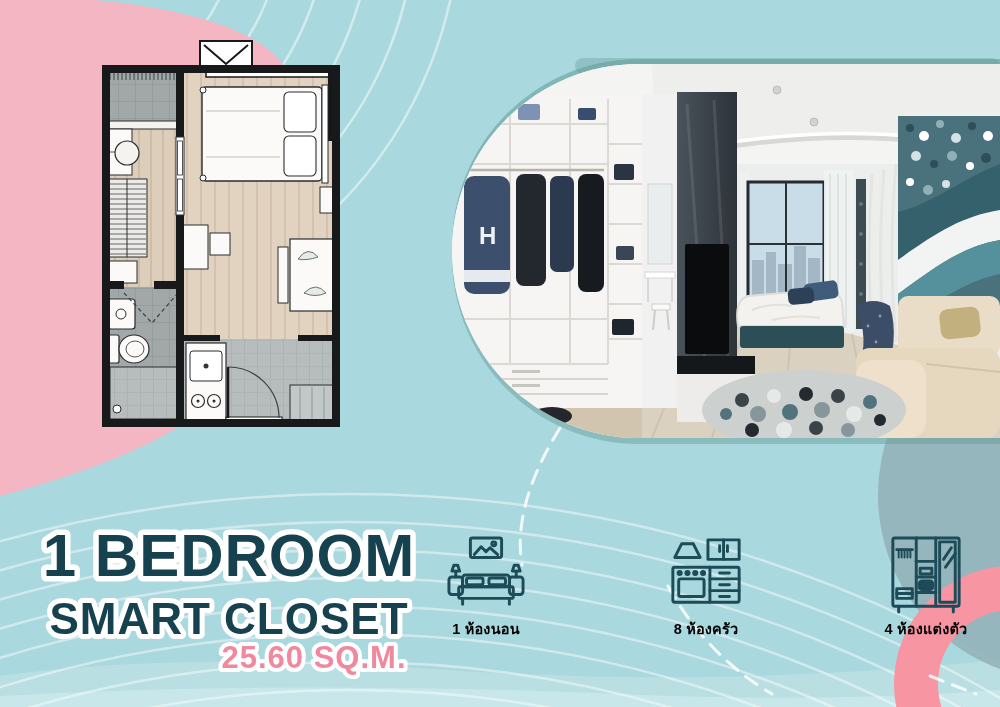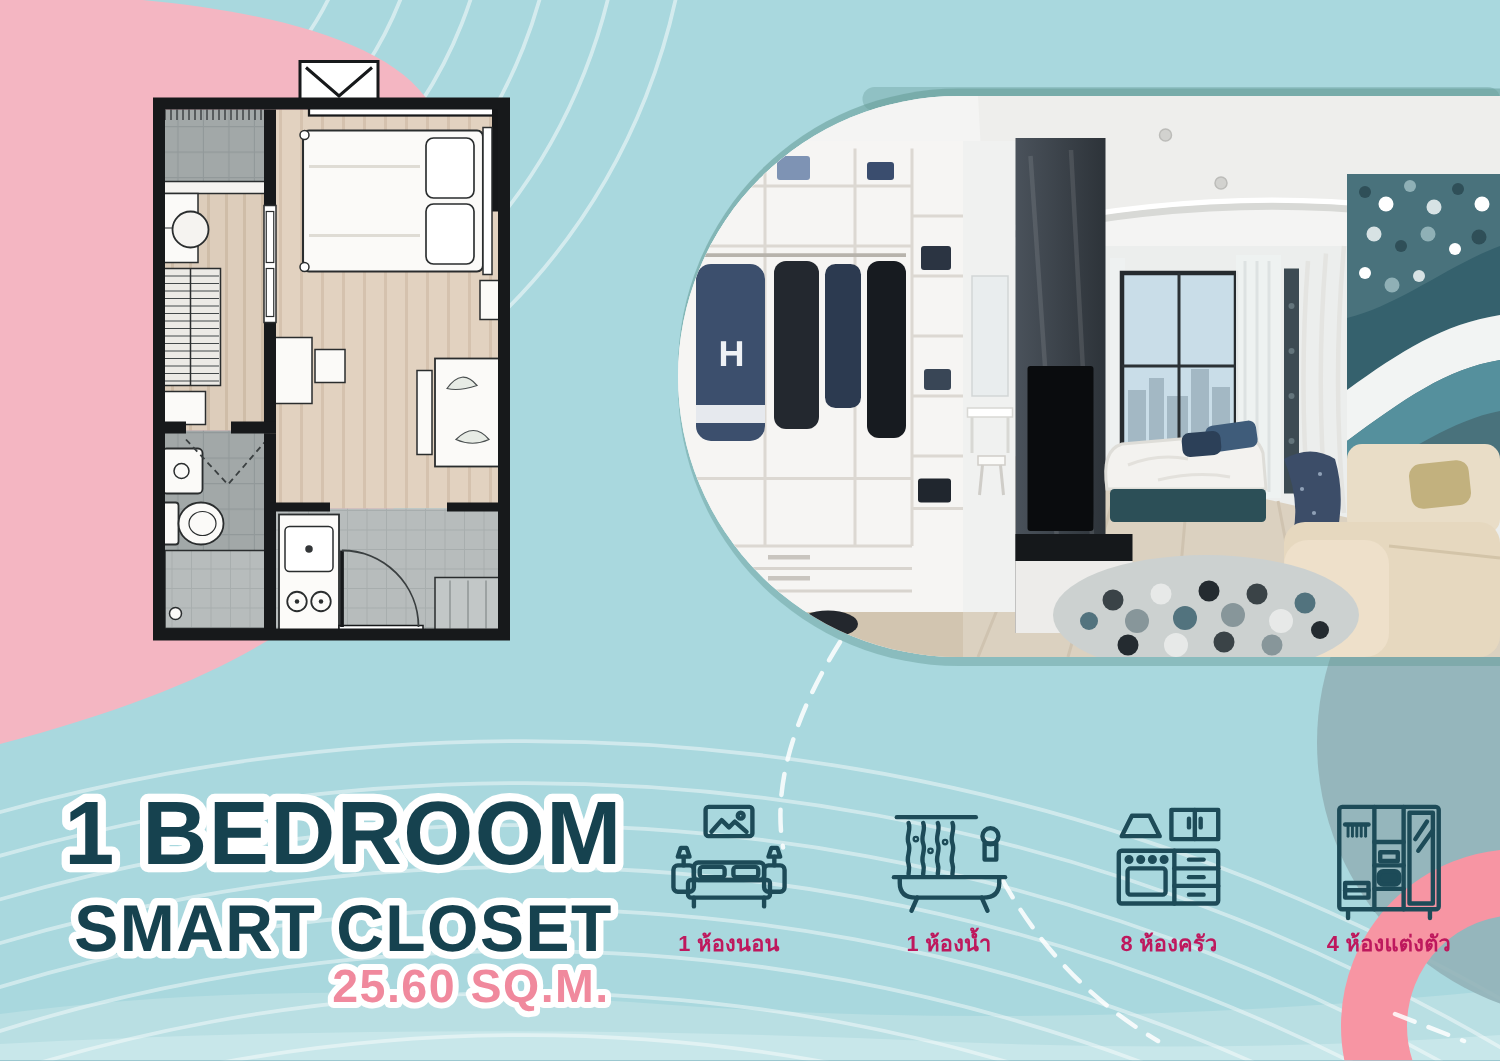--- a/index.html
+++ b/index.html
@@ -7,21 +7,21 @@
   #canvas{position:relative;width:1000px;height:707px;overflow:hidden;background:#a9d8de;margin:0 auto;}
   .abs{position:absolute;}
   #decor{left:0;top:0;z-index:0;}
   #plan-wrap{left:101px;top:37px;z-index:2;}
   #photo-wrap{left:452px;top:64px;width:548px;height:374px;border-radius:187px 0 0 187px;
      overflow:hidden;z-index:2;box-shadow:0 -5px 0 rgba(100,155,150,.55),0 6px 0 rgba(100,155,150,.45);}
   #title-wrap{left:14px;top:496px;z-index:3;}
   #legend{left:436px;top:536px;width:540px;display:flex;justify-content:space-between;z-index:3;}
   .legend-item{width:100px;display:flex;flex-direction:column;align-items:center;}
   .legend-item svg{display:block;}
-  .legend-label{margin-top:3px;font-size:14.5px;font-weight:bold;color:#be185d;white-space:nowrap;letter-spacing:.2px;}
+  .legend-label{margin-top:3px;font-size:14.5px;font-weight:bold;color:#000000;white-space:nowrap;letter-spacing:.2px;}
   .ttl{font-weight:bold;paint-order:stroke;stroke:#ffffff;stroke-linejoin:round;stroke-linecap:round;}
 </style>
 </head>
 <body>
 
 <div id="canvas">
 
   <svg id="decor" class="abs" width="1000" height="707" viewBox="0 0 1000 707">
 
     <path d="M0,676 Q180,652 420,668 Q700,690 1000,660 L1000,707 L0,707 Z" fill="#b9dfe3"></path>
@@ -415,39 +415,20 @@
         <rect x="20" y="43" width="17" height="7" rx="2"></rect>
         <rect x="43" y="43" width="17" height="7" rx="2"></rect>
         <rect x="12" y="52" width="56" height="12" rx="2"></rect>
         <line x1="16" y1="64" x2="16" y2="70"></line>
           <line x1="64" y1="64" x2="64" y2="70"></line>
       </svg>
       <div class="legend-label">1 ห้องนอน</div>
     </div>
 
 
-    <div class="legend-item">
-      <svg width="80" height="78" viewBox="0 0 80 80" fill="none" stroke="#1d4b58" stroke-width="3" stroke-linecap="round" stroke-linejoin="round">
-        <line x1="4" y1="9" x2="58" y2="9"></line>
-        <path d="M12,13 c2,5 -2,9 0,14 c2,5 -2,9 0,14 c1,3 0,5 0,7"></path>
-        <path d="M22,13 c2,5 -2,9 0,14 c2,5 -2,9 0,14 c1,3 0,5 0,7"></path>
-        <path d="M32,13 c2,5 -2,9 0,14 c2,5 -2,9 0,14 c1,3 0,5 0,7"></path>
-        <path d="M42,13 c2,5 -2,9 0,14 c2,5 -2,9 0,14 c1,3 0,5 0,7"></path>
-        <circle cx="17" cy="24" r="0.8"></circle>
-          <circle cx="27" cy="32" r="0.8"></circle>
-          <circle cx="37" cy="26" r="0.8"></circle>
-        <circle cx="68" cy="22" r="5.5"></circle>
-          <path d="M64,27 h8 v11 h-8 z"></path>
-        <line x1="2" y1="50" x2="78" y2="50"></line>
-        <path d="M6,50 v4 q0,10 11,10 h46 q11,0 11,-10 v-4"></path>
-        <line x1="18" y1="64" x2="14" y2="73"></line>
-          <line x1="62" y1="64" x2="66" y2="73"></line>
-      </svg>
-      <div class="legend-label">1 ห้องน้ำ</div>
-    </div>
 
     <div class="legend-item">
       <svg width="80" height="78" viewBox="0 0 80 80" fill="none" stroke="#1d4b58" stroke-width="3" stroke-linecap="round" stroke-linejoin="round">
         <path d="M8,22 h26 l-7,-14 h-12 z"></path>
         <rect x="42" y="4" width="32" height="20"></rect>
         <line x1="58" y1="4" x2="58" y2="24"></line>
         <line x1="54" y1="10" x2="54" y2="16"></line>
           <line x1="62" y1="10" x2="62" y2="16"></line>
         <rect x="6" y="32" width="68" height="36" rx="2"></rect>
         <line x1="44" y1="32" x2="44" y2="68"></line>

